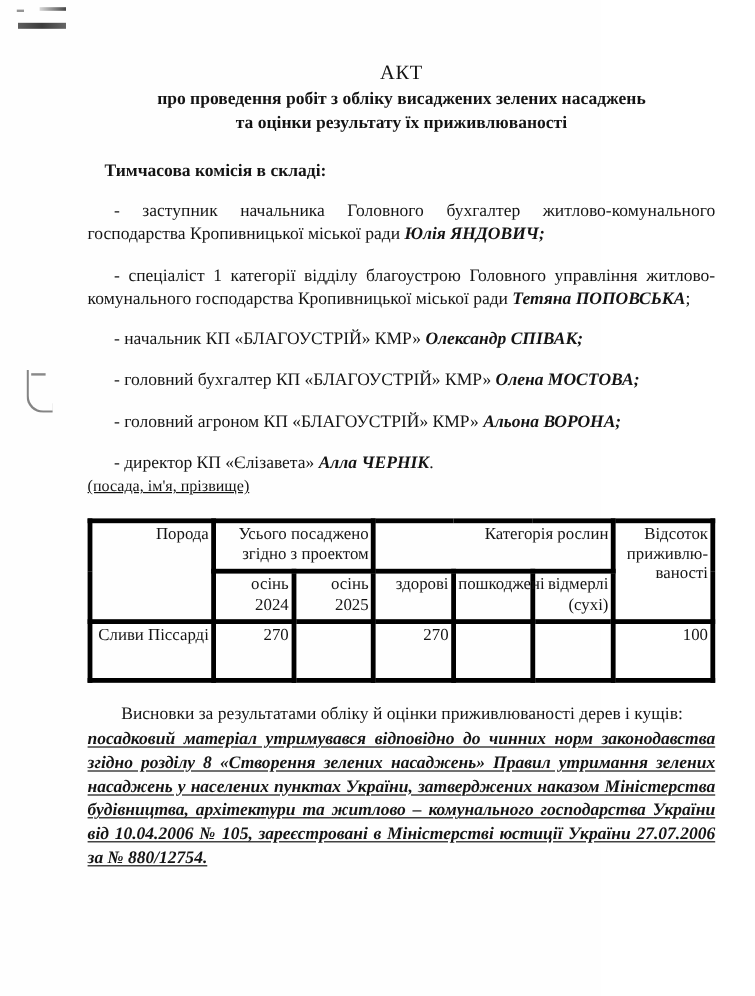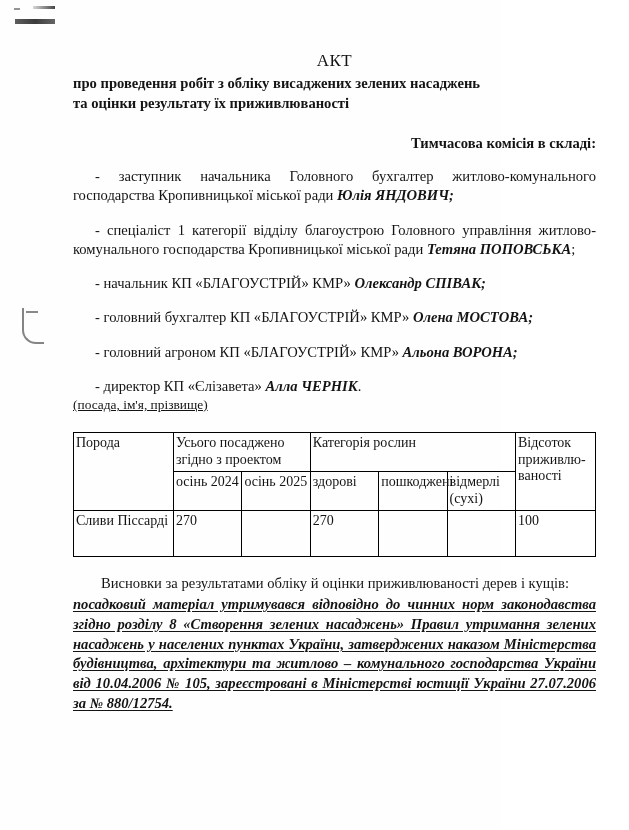--- a/index.html
+++ b/index.html
@@ -62,38 +62,38 @@
   }
 
   .doc-title {
     text-align: center;
     font-size: 17px;
     letter-spacing: .5px;
     margin-top: 52px;
     line-height: 1.05;
   }
   .doc-subtitle {
+    text-align: center;
     font-weight: bold;
     font-size: 14.6px;
     line-height: 1.35;
     margin-top: 4px;
   }
 
   .date-line {
     text-align: right;
     font-size: 14.6px;
     margin-top: 22px;
   }
 
   .commission-heading {
     font-weight: bold;
     font-size: 14.6px;
     margin-top: 22px;
     padding-left: 14px;
-    text-align: right;
   }
 
   .member {
     font-size: 14.6px;
     line-height: 1.32;
     text-align: justify;
     text-justify: inter-word;
     margin-top: 15px;
     text-indent: 22px;
   }
@@ -128,22 +128,22 @@
 
   
   table.reg {
     border-collapse: collapse;
     width: 523px;
     margin-top: 19px;
     font-size: 14px;
     table-layout: fixed;
   }
   table.reg td {
-    border: 1px solid #000000;
-    text-align: left;
+    border: 4px solid #000000;
+    text-align: right;
     vertical-align: top;
     padding: 2px 2px 3px 2px;
     line-height: 1.18;
     font-family: Liberation Serif, serif;
   }
   td.c-breed     { width: 95px; }
   td.c-aut24     { width: 74px; }
   td.c-aut25     { width: 71px; }
   td.c-healthy   { width: 51px; }
   td.c-damaged   { width: 92px; }

